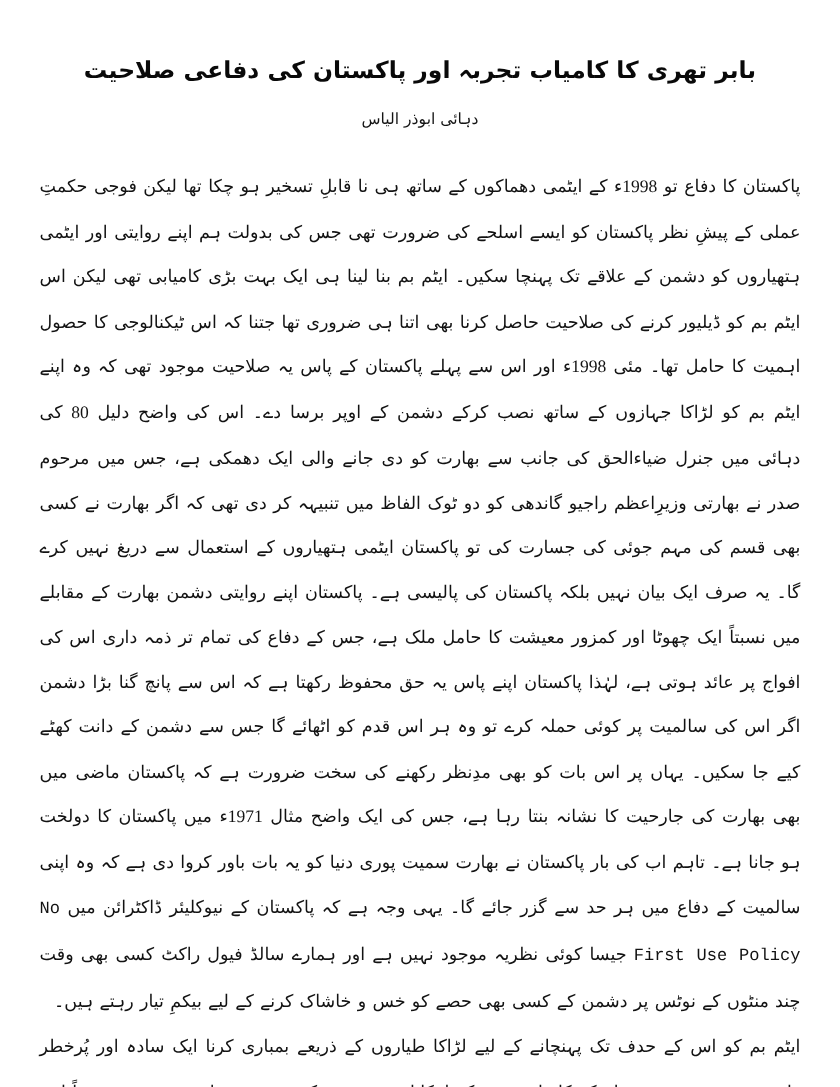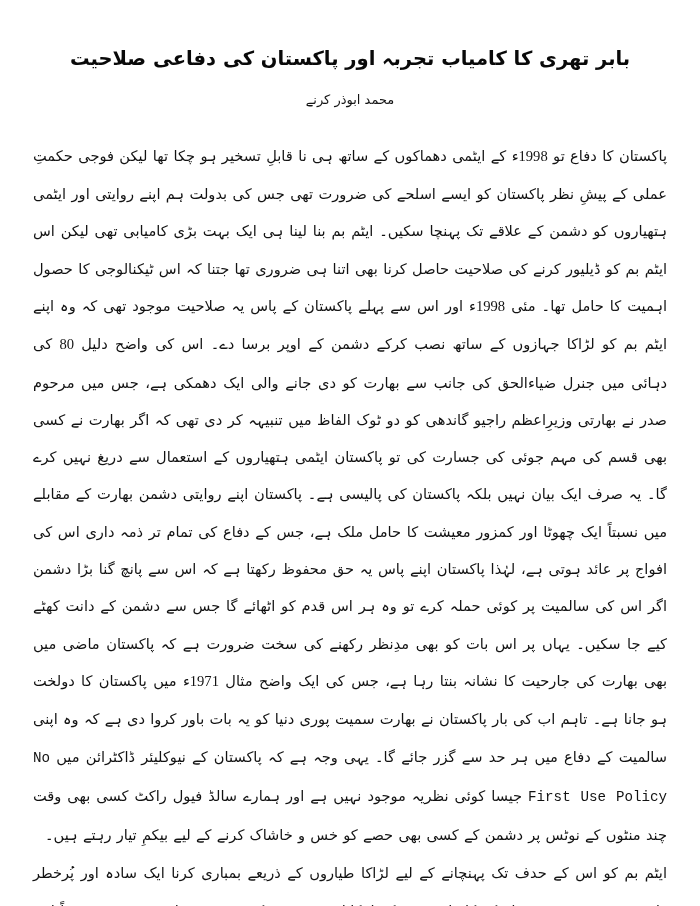--- a/index.html
+++ b/index.html
@@ -98,21 +98,21 @@
     font-size: 14.6px;
   }
 </style>
 </head>
 <body>
 
 <div class="page">
 
   <header class="doc-header">
     <h1 class="doc-title">بابر تھری کا کامیاب تجربہ اور پاکستان کی دفاعی صلاحیت</h1>
-    <p class="doc-author">محمد ابوذر کرنے</p>
+    <p class="doc-author">دہائی ابوذر الیاس</p>
   </header>
 
   <main class="doc-body">
     <p class="para">پاکستان کا دفاع تو <span class="num">1998</span>ء کے ایٹمی دھماکوں کے ساتھ ہی نا قابلِ تسخیر ہو چکا تھا لیکن فوجی حکمتِ عملی کے پیشِ نظر پاکستان کو ایسے اسلحے کی ضرورت تھی جس کی بدولت ہم اپنے روایتی اور ایٹمی ہتھیاروں کو دشمن کے علاقے تک پہنچا سکیں۔ ایٹم بم بنا لینا ہی ایک بہت بڑی کامیابی تھی لیکن اس ایٹم بم کو ڈیلیور کرنے کی صلاحیت حاصل کرنا بھی اتنا ہی ضروری تھا جتنا کہ اس ٹیکنالوجی کا حصول اہمیت کا حامل تھا۔ مئی <span class="num">1998</span>ء اور اس سے پہلے پاکستان کے پاس یہ صلاحیت موجود تھی کہ وہ اپنے ایٹم بم کو لڑاکا جہازوں کے ساتھ نصب کرکے دشمن کے اوپر برسا دے۔ اس کی واضح دلیل <span class="num">80</span> کی دہائی میں جنرل ضیاءالحق کی جانب سے بھارت کو دی جانے والی ایک دھمکی ہے، جس میں مرحوم صدر نے بھارتی وزیرِاعظم راجیو گاندھی کو دو ٹوک الفاظ میں تنبیہہ کر دی تھی کہ اگر بھارت نے کسی بھی قسم کی مہم جوئی کی جسارت کی تو پاکستان ایٹمی ہتھیاروں کے استعمال سے دریغ نہیں کرے گا۔ یہ صرف ایک بیان نہیں بلکہ پاکستان کی پالیسی ہے۔ پاکستان اپنے روایتی دشمن بھارت کے مقابلے میں نسبتاً ایک چھوٹا اور کمزور معیشت کا حامل ملک ہے، جس کے دفاع کی تمام تر ذمہ داری اس کی افواج پر عائد ہوتی ہے، لہٰذا پاکستان اپنے پاس یہ حق محفوظ رکھتا ہے کہ اس سے پانچ گنا بڑا دشمن اگر اس کی سالمیت پر کوئی حملہ کرے تو وہ ہر اس قدم کو اٹھائے گا جس سے دشمن کے دانت کھٹے کیے جا سکیں۔ یہاں پر اس بات کو بھی مدِنظر رکھنے کی سخت ضرورت ہے کہ پاکستان ماضی میں بھی بھارت کی جارحیت کا نشانہ بنتا رہا ہے، جس کی ایک واضح مثال <span class="num">1971</span>ء میں پاکستان کا دولخت ہو جانا ہے۔ تاہم اب کی بار پاکستان نے بھارت سمیت پوری دنیا کو یہ بات باور کروا دی ہے کہ وہ اپنی سالمیت کے دفاع میں ہر حد سے گزر جائے گا۔ یہی وجہ ہے کہ پاکستان کے نیوکلیئر ڈاکٹرائن میں <span class="ltr">No First Use Policy</span> جیسا کوئی نظریہ موجود نہیں ہے اور ہمارے سالڈ فیول راکٹ کسی بھی وقت چند منٹوں کے نوٹس پر دشمن کے کسی بھی حصے کو خس و خاشاک کرنے کے لیے بیکمِ تیار رہتے ہیں۔</p>
     <p class="para">ایٹم بم کو اس کے حدف تک پہنچانے کے لیے لڑاکا طیاروں کے ذریعے بمباری کرنا ایک سادہ اور پُرخطر طریقہ ہے، جس میں حملے کے کامیاب رہنے کے امکانات بہت ہی کم ہوتے ہیں اور وہ بھی خصوصاً اس وقت جب ہم پاک فضائیہ کے پاس موجود طیاروں کی صلاحیت پر ایک نظر ڈالیں۔  کی دہائی سے لے کر اب تک پاک فضائیہ کے سنگل انجن کے طیارے ایک خاص حکمتِ عملی کے تحت فضائی بیڑے میں شامل کیے گئے ہیں۔ ان کا مقصد پوری طرح پاکستانی فضاؤں کو گھس بیٹھیوں سے محفوظ رکھنا اور ایک محدود حد تک دشمن کے علاقے میں گھس کر اس کے فوجی اڈوں کو نشانہ بنانا ہے۔ پاک فضائیہ کے  جواب تک ہمارے فضائی دفاع میں ریڑھ کی ہڈی کی حیثیت رکھتے ہیں، ان کی  ایک لڑاکا/بمبار طیارے کی ہیں جو کہ فضائی جنگ میں ایک کلیدی کردار ادا کر سکتے ہیں لیکن ہمارے دشمن کا علاقہ ہم سے بہت بڑا ہے اور یہ کسی ڈبل انجن والے ہیوی ویٹ طیارے کے بس کی بات بھی نہیں ہے کہ وہ بھارت کے دوسرے کنارے تک جا کر بمباری</p>
   </main>
 
 </div>
 
 </body></html>

